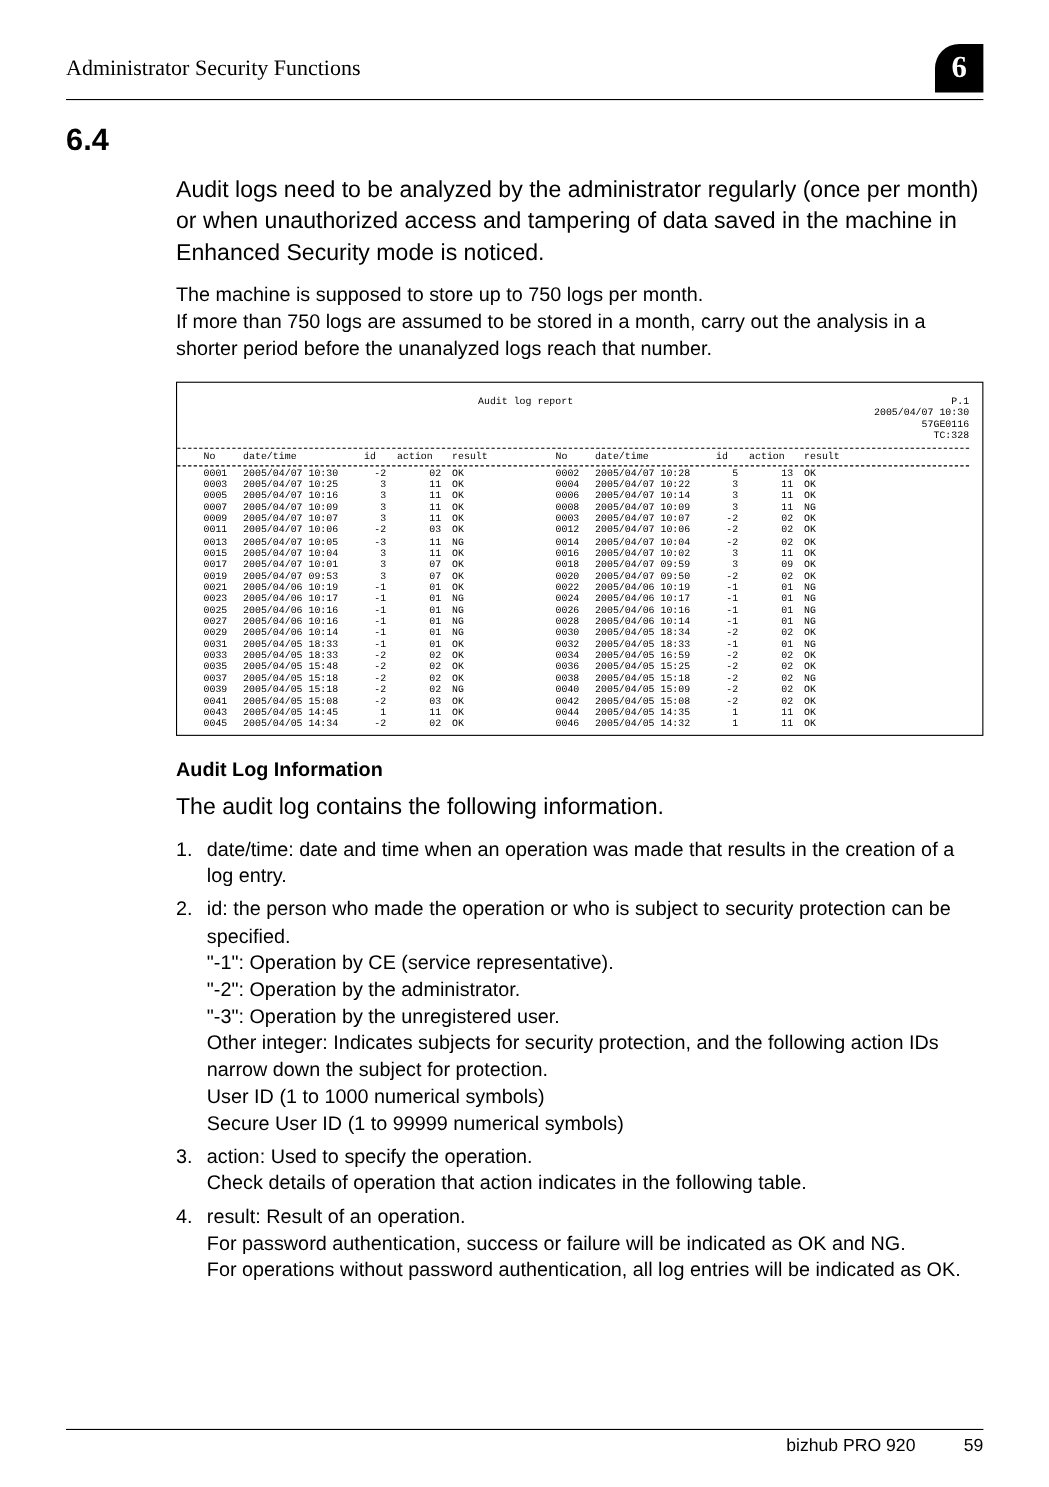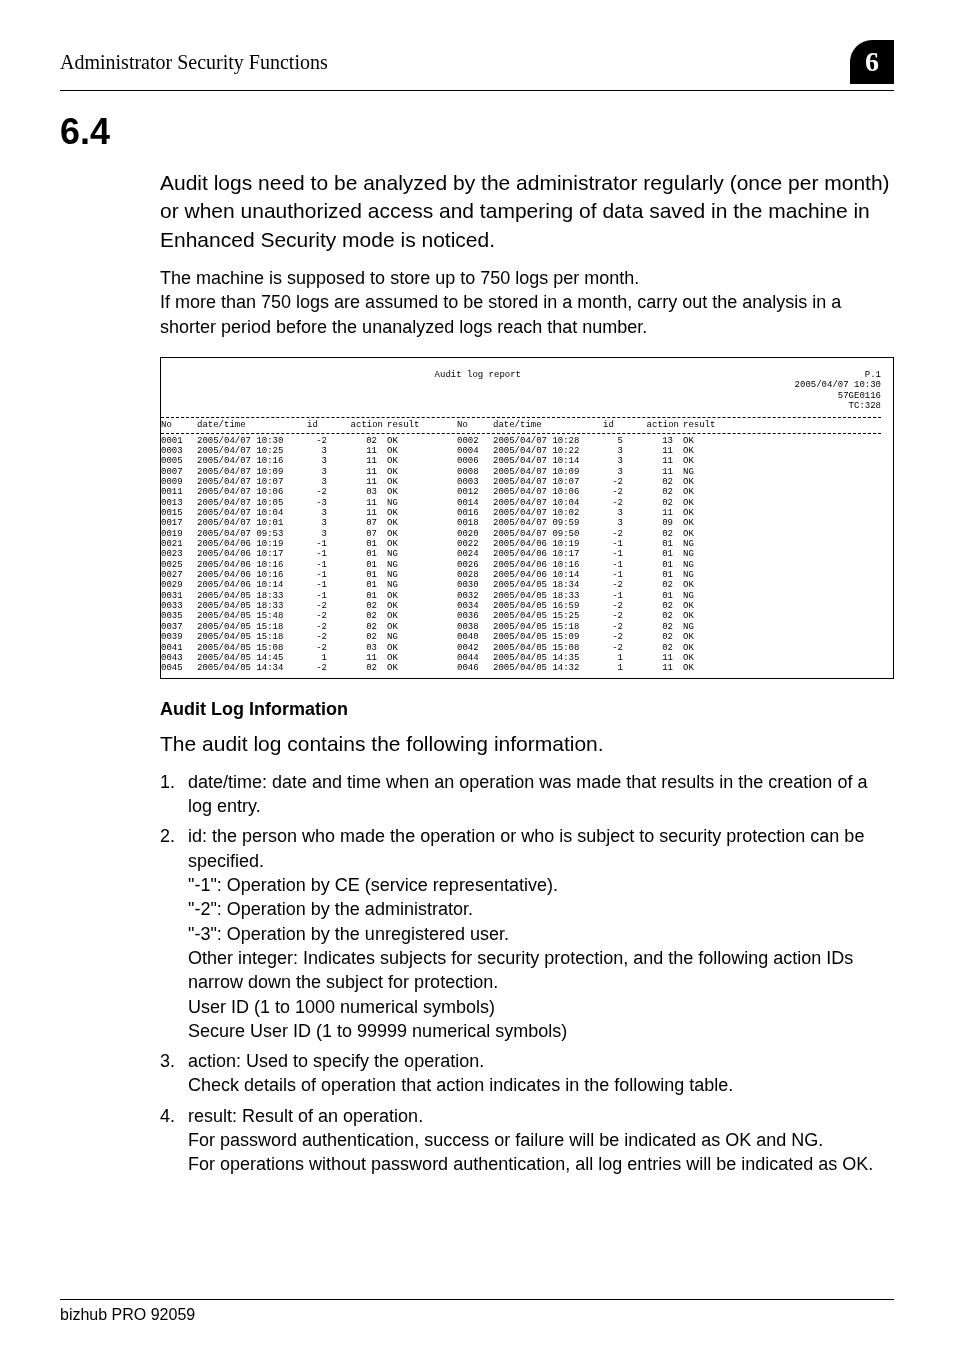--- a/index.html
+++ b/index.html
@@ -40,21 +40,21 @@
     justify-content: center;
     border-top-left-radius: 22px;
   }
   .section-heading {
     display: flex;
     align-items: baseline;
     margin-top: 20px;
     margin-bottom: 16px;
   }
   .section-num {
-    font-size: 36px;
+    font-size: 28px;
     font-weight: bold;
     margin-right: 30px;
   }
   .section-title {
     font-size: 28px;
     font-weight: bold;
   }
   .body-text {
     font-size: 21px;
     line-height: 1.35;
@@ -89,24 +89,24 @@
     text-align:right;
     white-space:pre;
   }
   .report-header-row {
     display:flex;
     border-bottom: 1px dashed #000;
     padding-bottom:2px;
     margin-bottom:2px;
   }
   .report-col { box-sizing:border-box; padding-right:4px; }
-  .c-no { width:36px; }
+  .c-no { width:36px;margin-left:24px; }
   .c-dt { width:110px; }
   .c-id { width:30px; text-align:right; padding-right:10px;}
-  .c-ac { width:50px; text-align:right; }
+  .c-ac { width:50px; text-align:left; }
   .c-acv { width:50px; text-align:right; padding-right:10px;}
   .c-re { width:50px; }
   .c-gap { width:20px; }
   .report-rows { }
   .report-row { display:flex; }
   .sub-heading {
     font-size: 18px;
     font-weight: bold;
     margin-left: 100px;
     margin-bottom: 10px;
@@ -130,24 +130,25 @@
   }
   .sub-line {
     margin-left: 0;
   }
   .footer {
     position: absolute;
     bottom: 28px;
     left: 60px;
     right: 60px;
     display: flex;
-    justify-content: flex-start;
+    justify-content: flex-end;
     border-top: 1px solid #000;
     padding-top: 6px;
     font-size: 16px;
+    gap: 44px;
   }
 </style>
 </head>
 <body>
 
 <div class="page">
   <div class="header-row">
     <div class="header-title">Administrator Security Functions</div>
     <div class="header-badge">6</div>
   </div>

